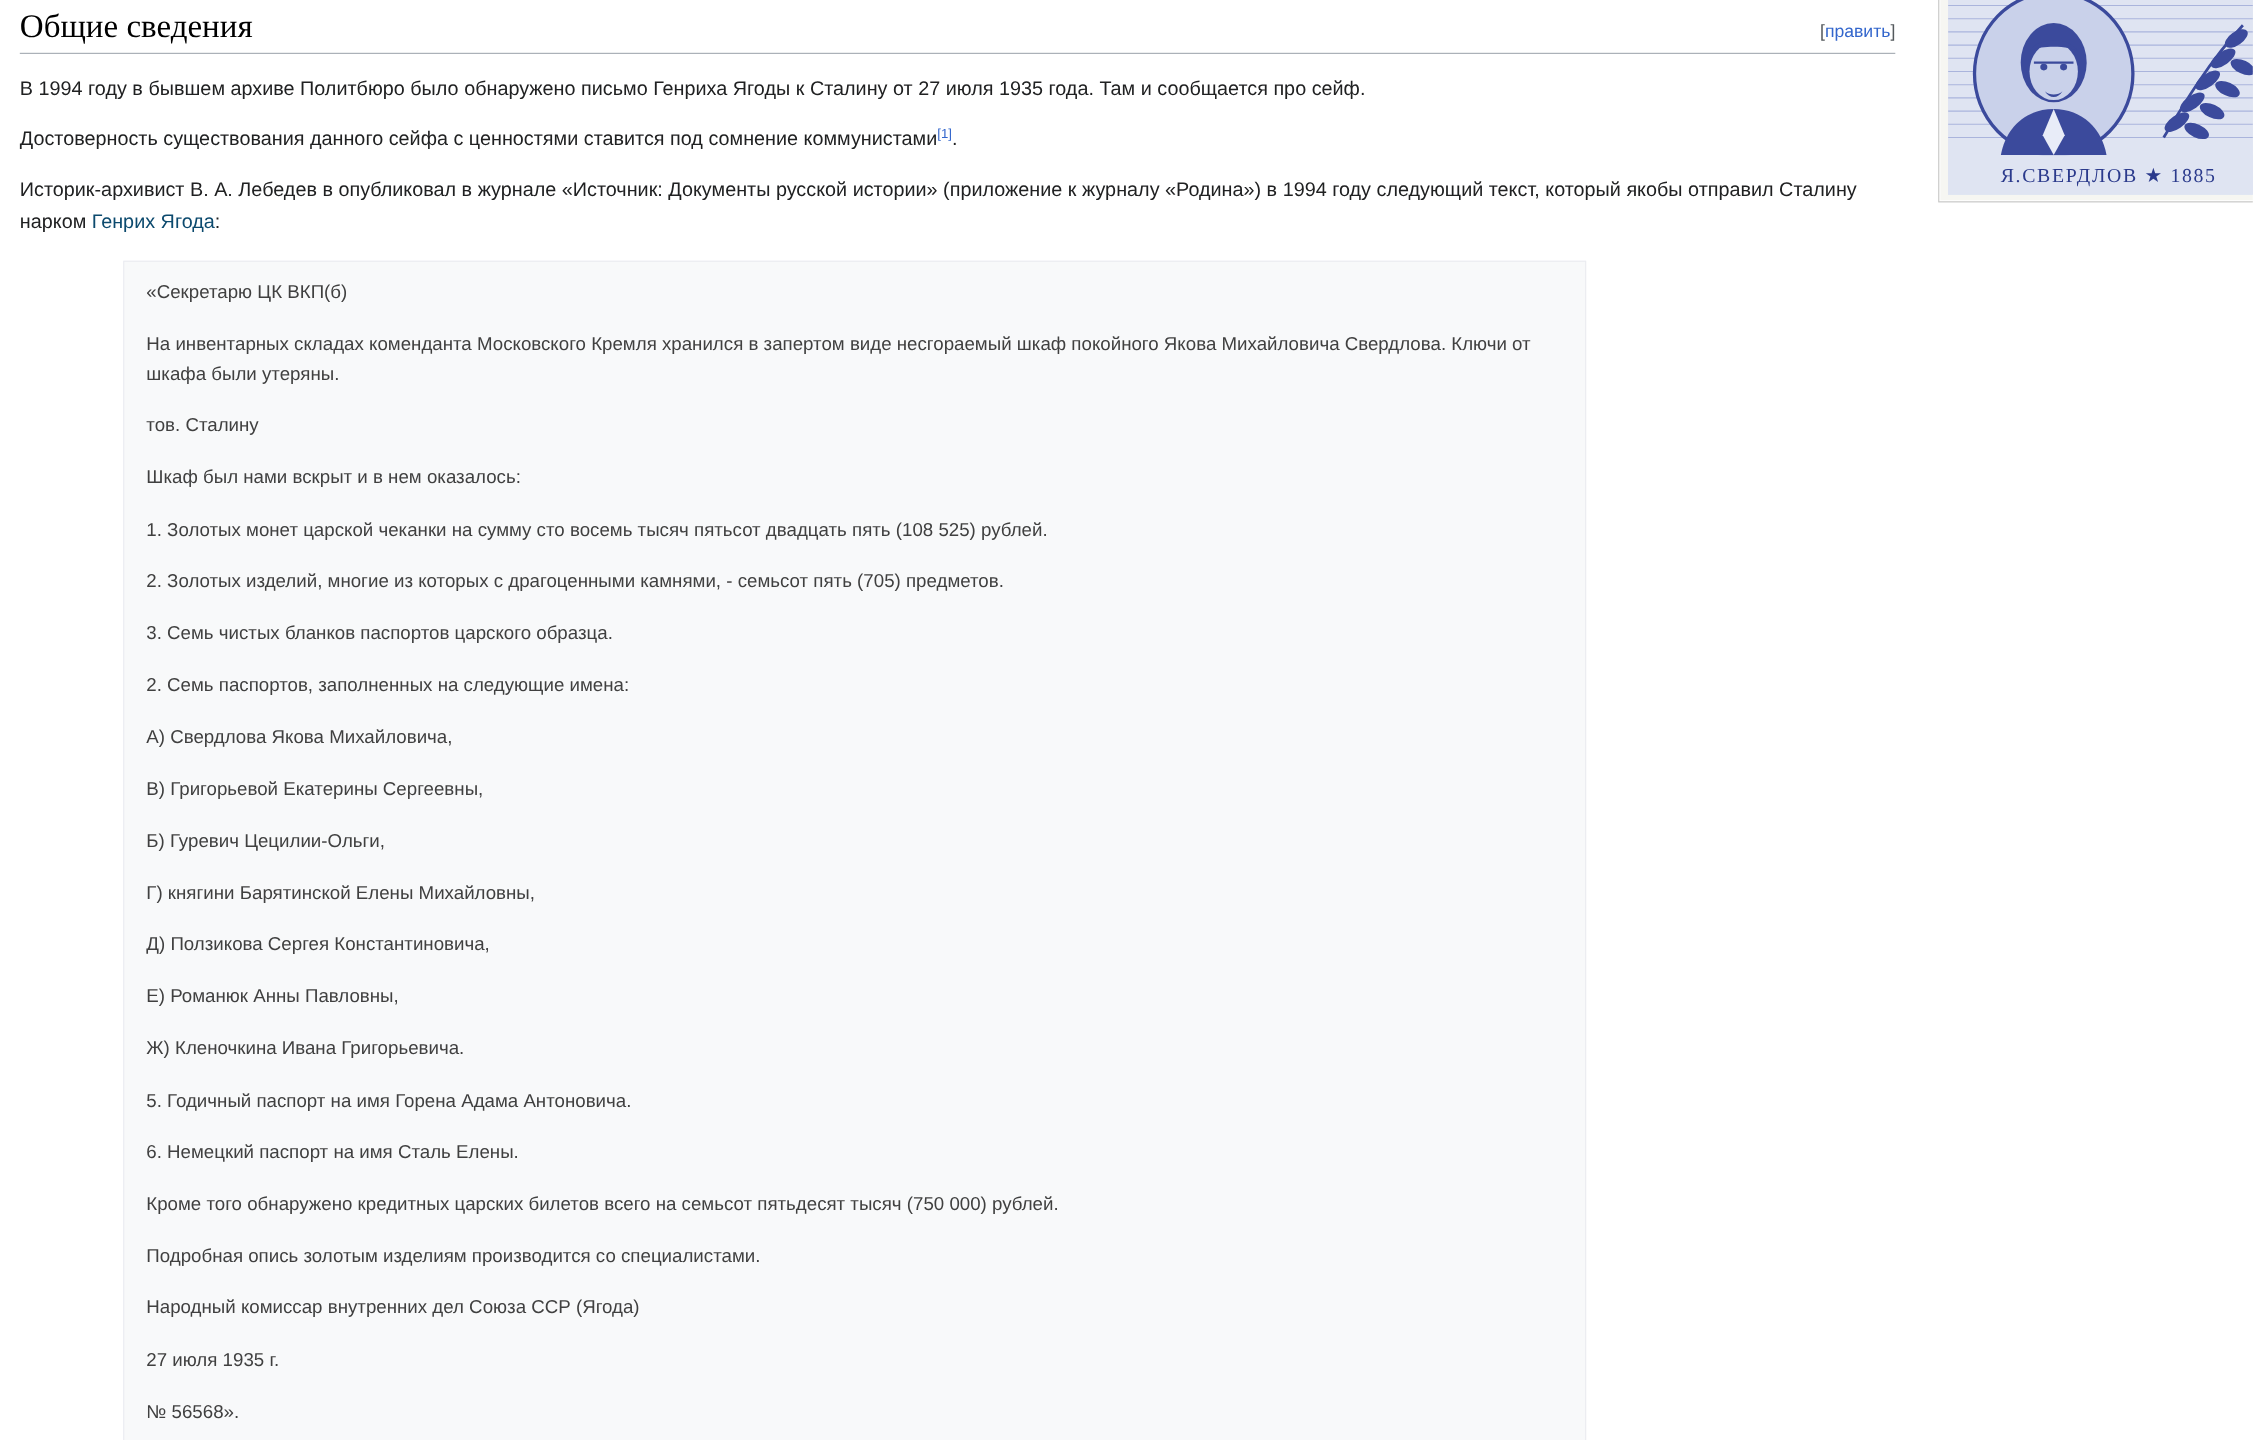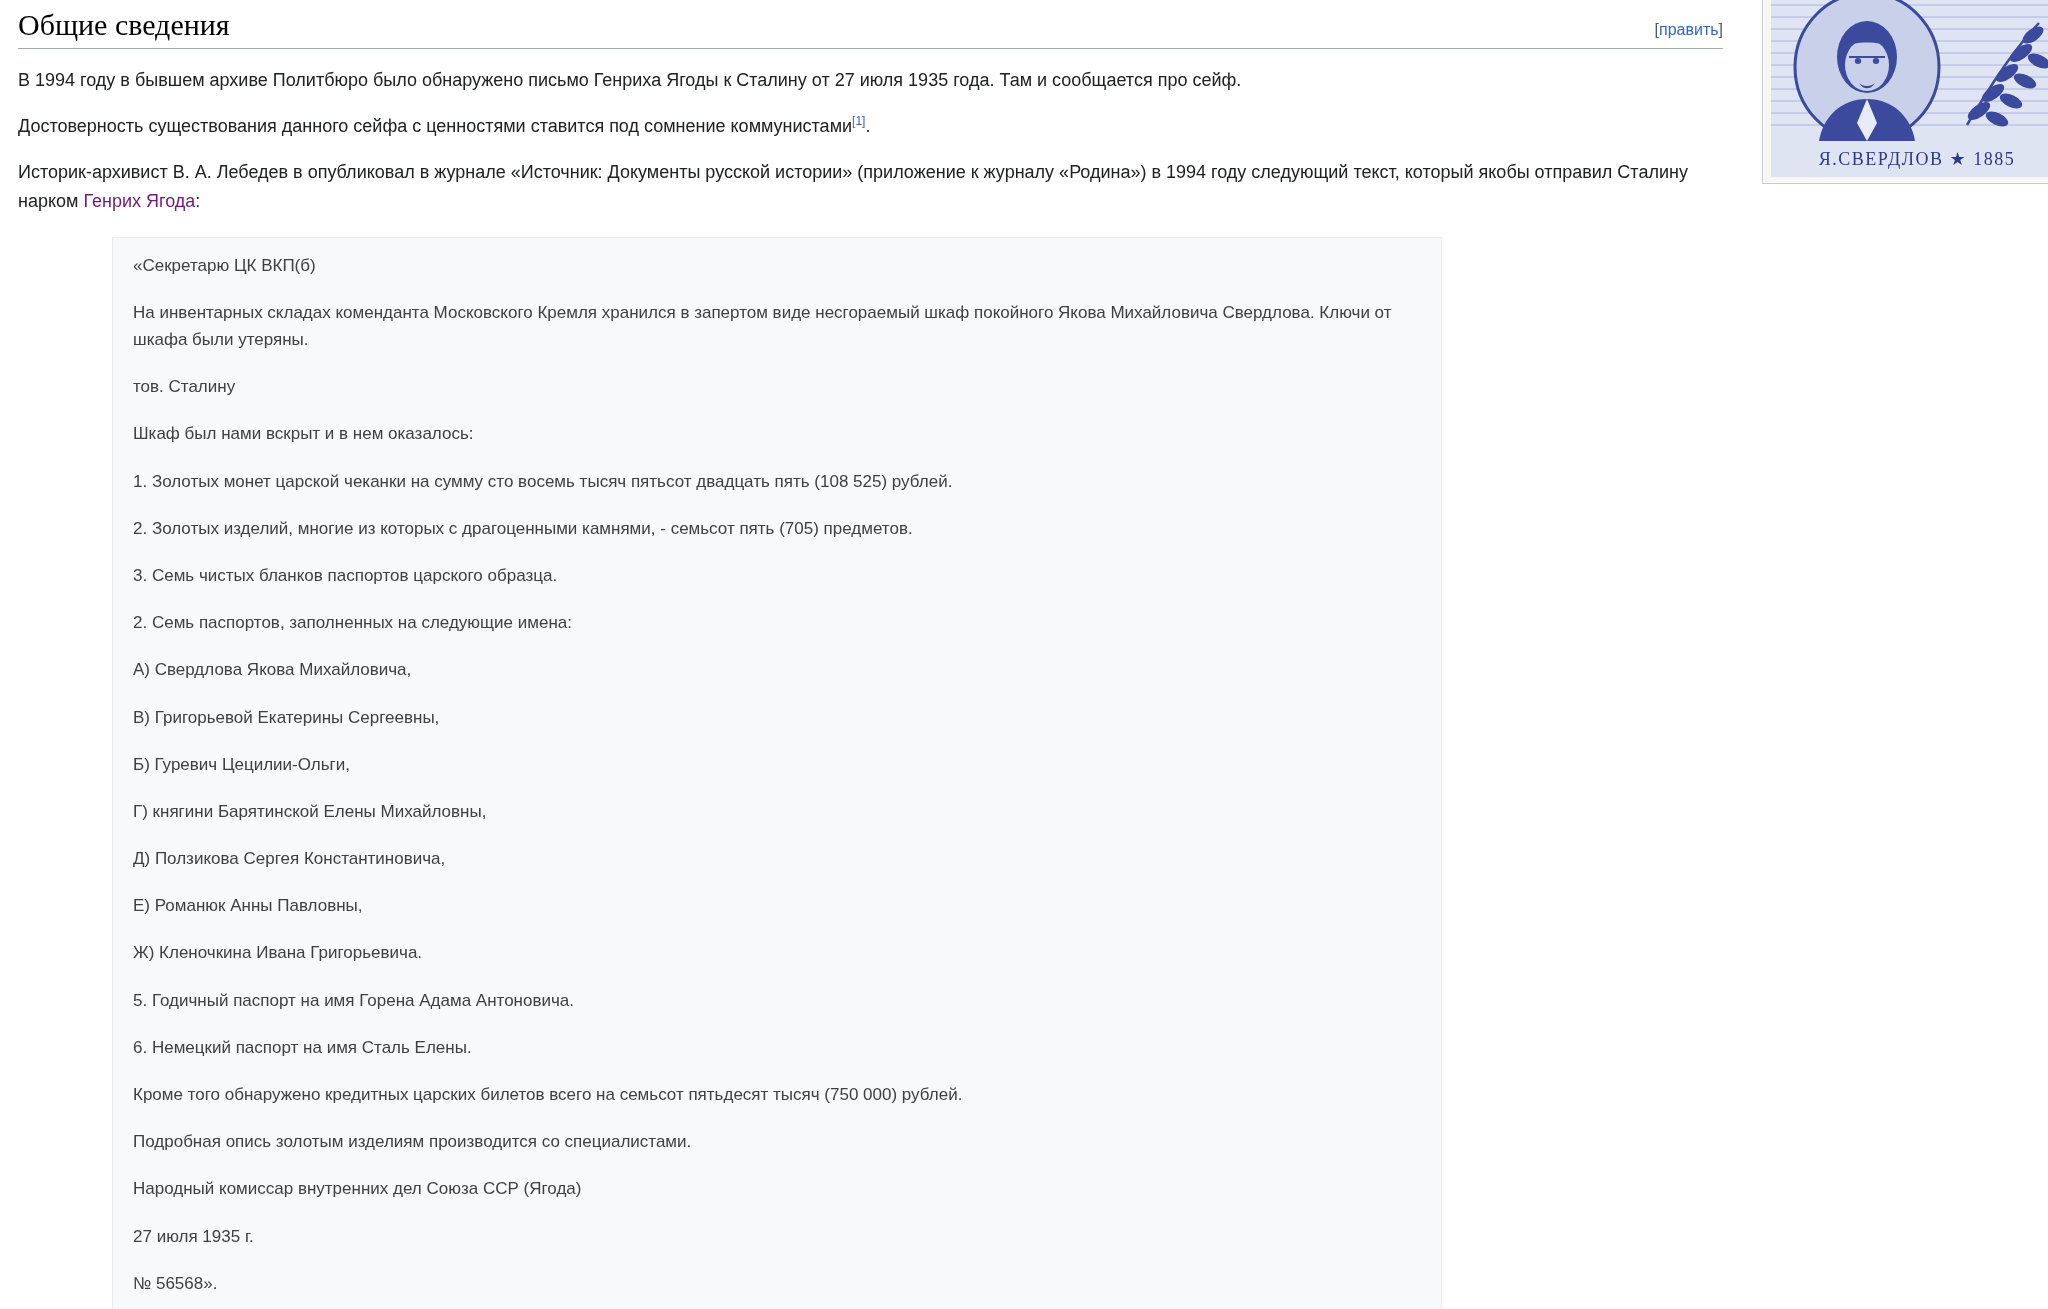--- a/index.html
+++ b/index.html
@@ -48,21 +48,21 @@
     padding-bottom: 3px;
   }
   .edit-link .brk { color: #54595d; }
   p.body-text {
     font-size: 18px;
     line-height: 1.62;
     margin: 17px 0 0 0;
     color: #202122;
   }
   a.wlink {
-    color: #701a75;
+    color: #0c4a6e;
     text-decoration: none;
   }
   sup.ref {
     font-size: 12px;
     line-height: 1;
     vertical-align: super;
   }
   sup.ref a { color: #3366cc; text-decoration: none; }
 
   .quote-box {

